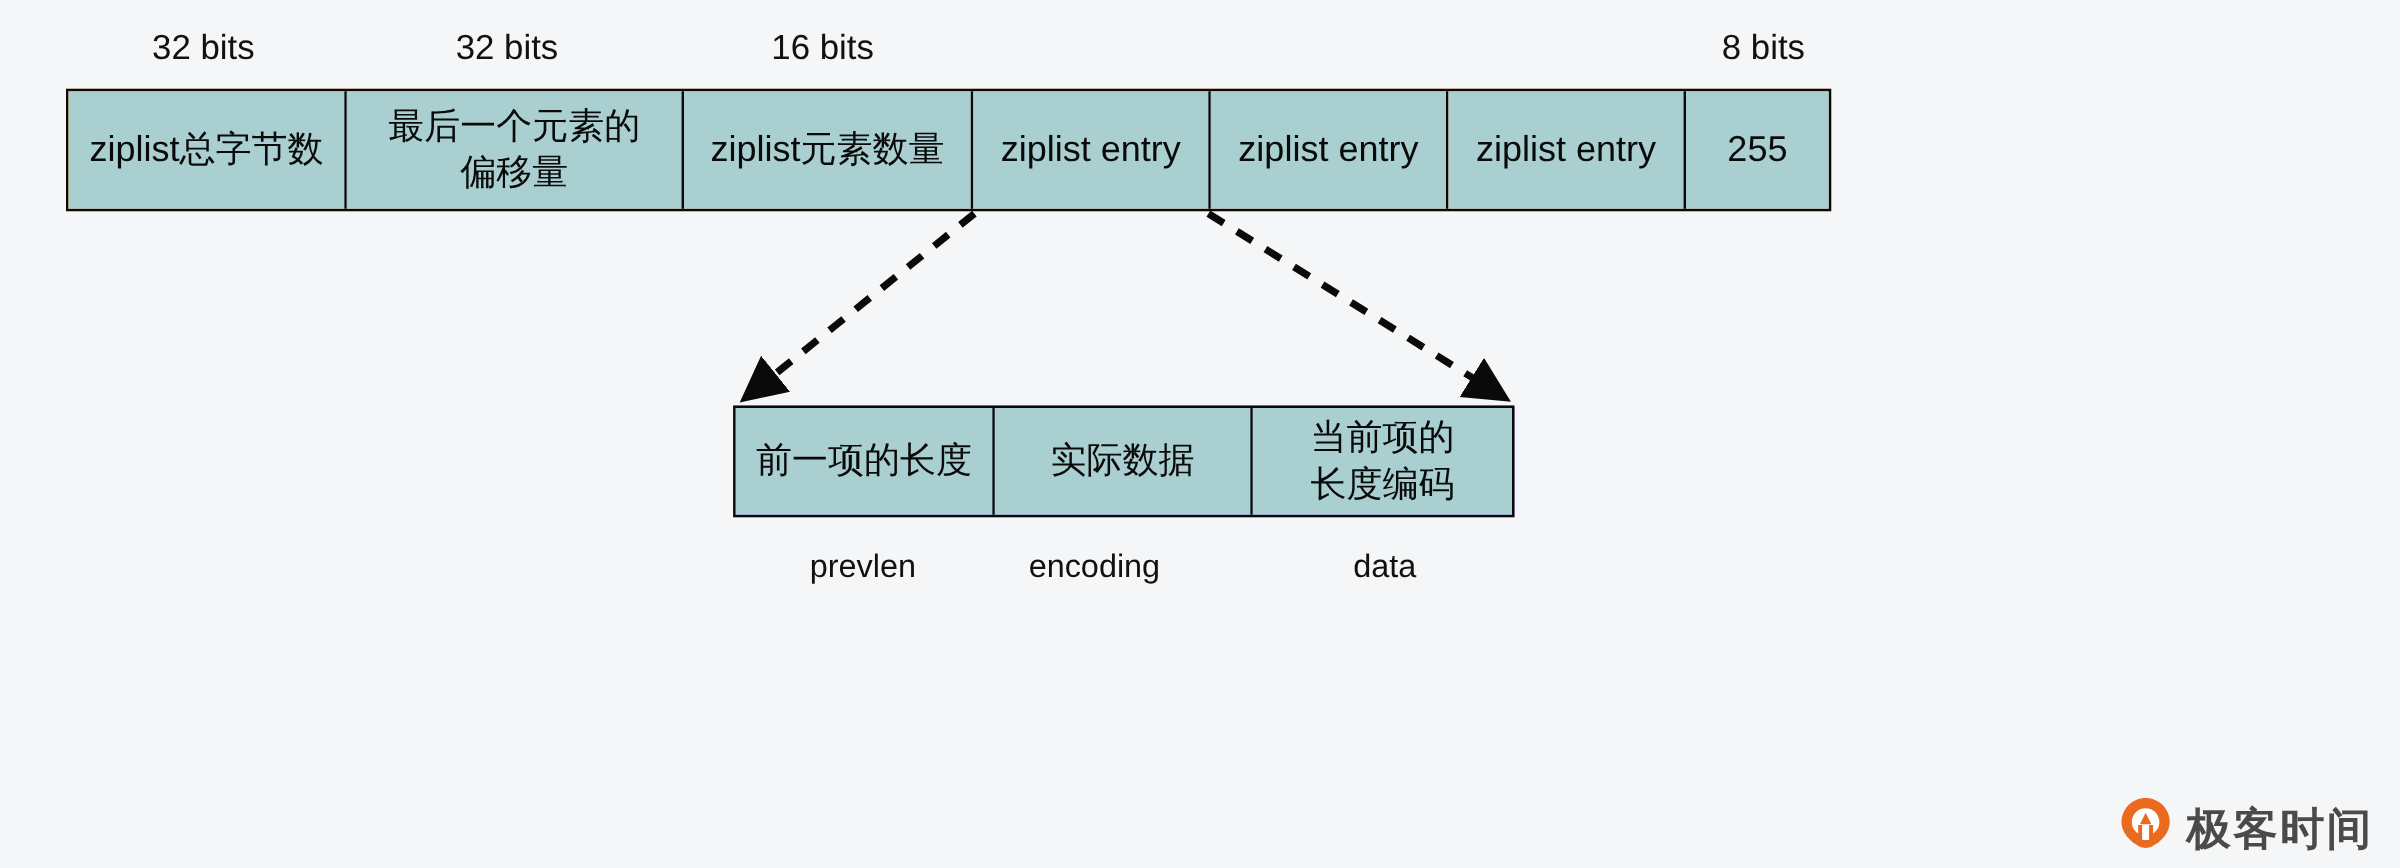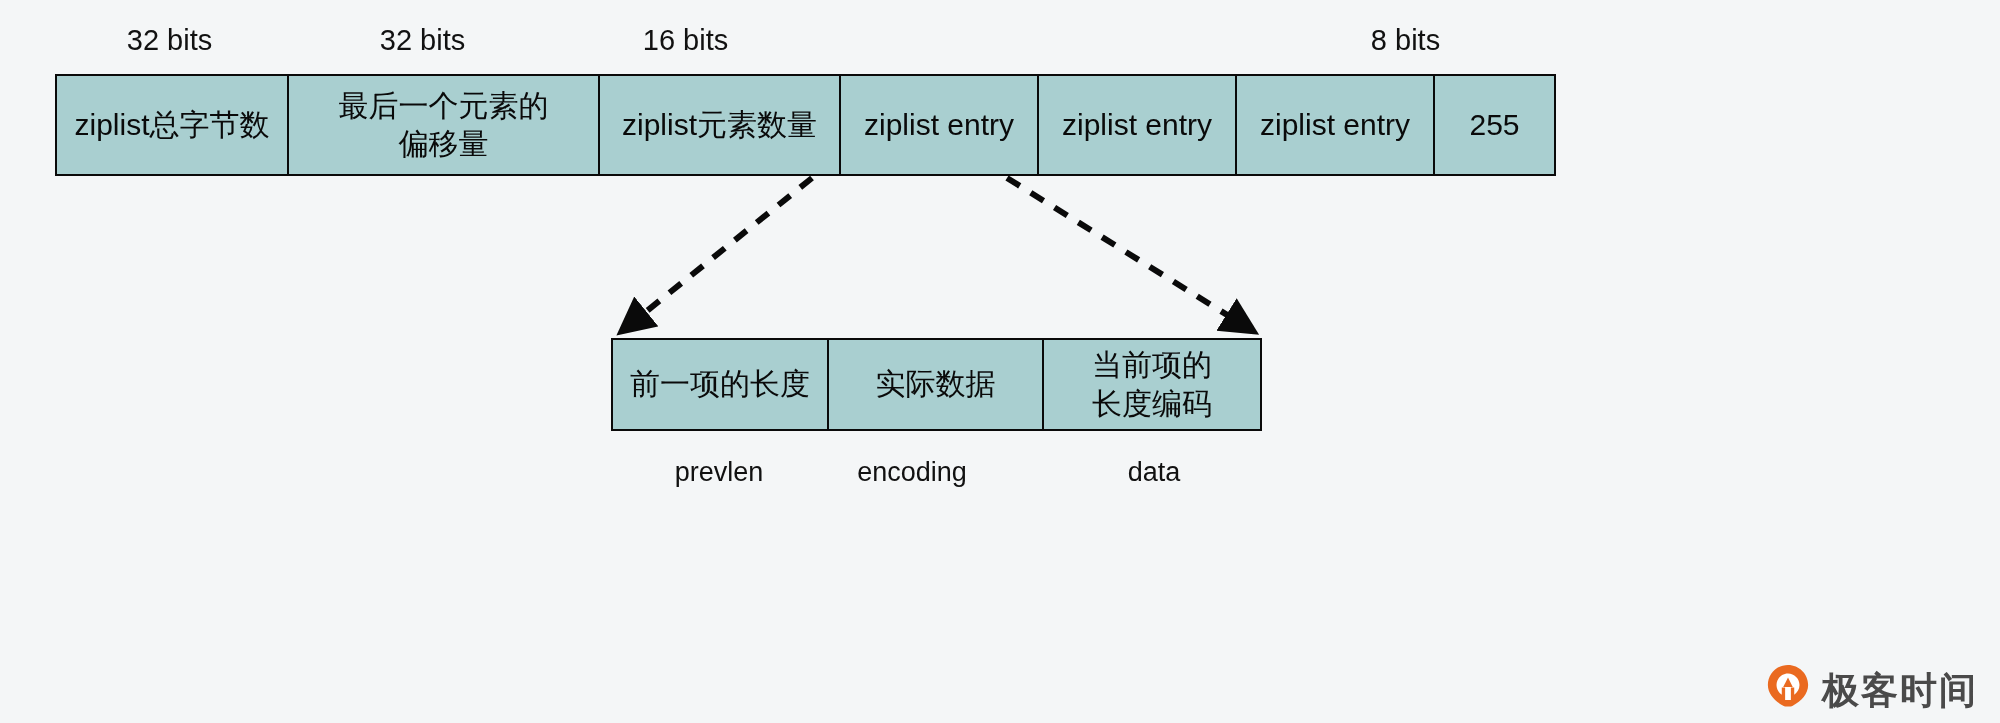--- a/index.html
+++ b/index.html
@@ -113,29 +113,29 @@
   }
 </style>
 </head>
 <body>
 
 <div class="canvas">
 
   <div class="bitlabel" style="left:92px;top:26px;width:155px;">32 bits</div>
   <div class="bitlabel" style="left:345px;top:26px;width:155px;">32 bits</div>
   <div class="bitlabel" style="left:608px;top:26px;width:155px;">16 bits</div>
-  <div class="bitlabel" style="left:1328px;top:26px;width:155px;">8 bits</div>
+  <div class="bitlabel" style="left:1392px;top:26px;width:155px;">8 bits</div>
 
   <div class="strip">
     <div class="cell" style="width:232px;">
       <span>
           <span class="two-line">ziplist总字节数</span>
         </span>
     </div>
-    <div class="cell" style="width:311px;">
+    <div class="cell" style="width:281px;">
       <span>
           <span class="two-line">最后一个元素的</span>
           <span class="two-line">偏移量</span>
         </span>
     </div>
     <div class="cell" style="width:241px;">
       <span>
           <span class="two-line">ziplist元素数量</span>
         </span>
     </div>

